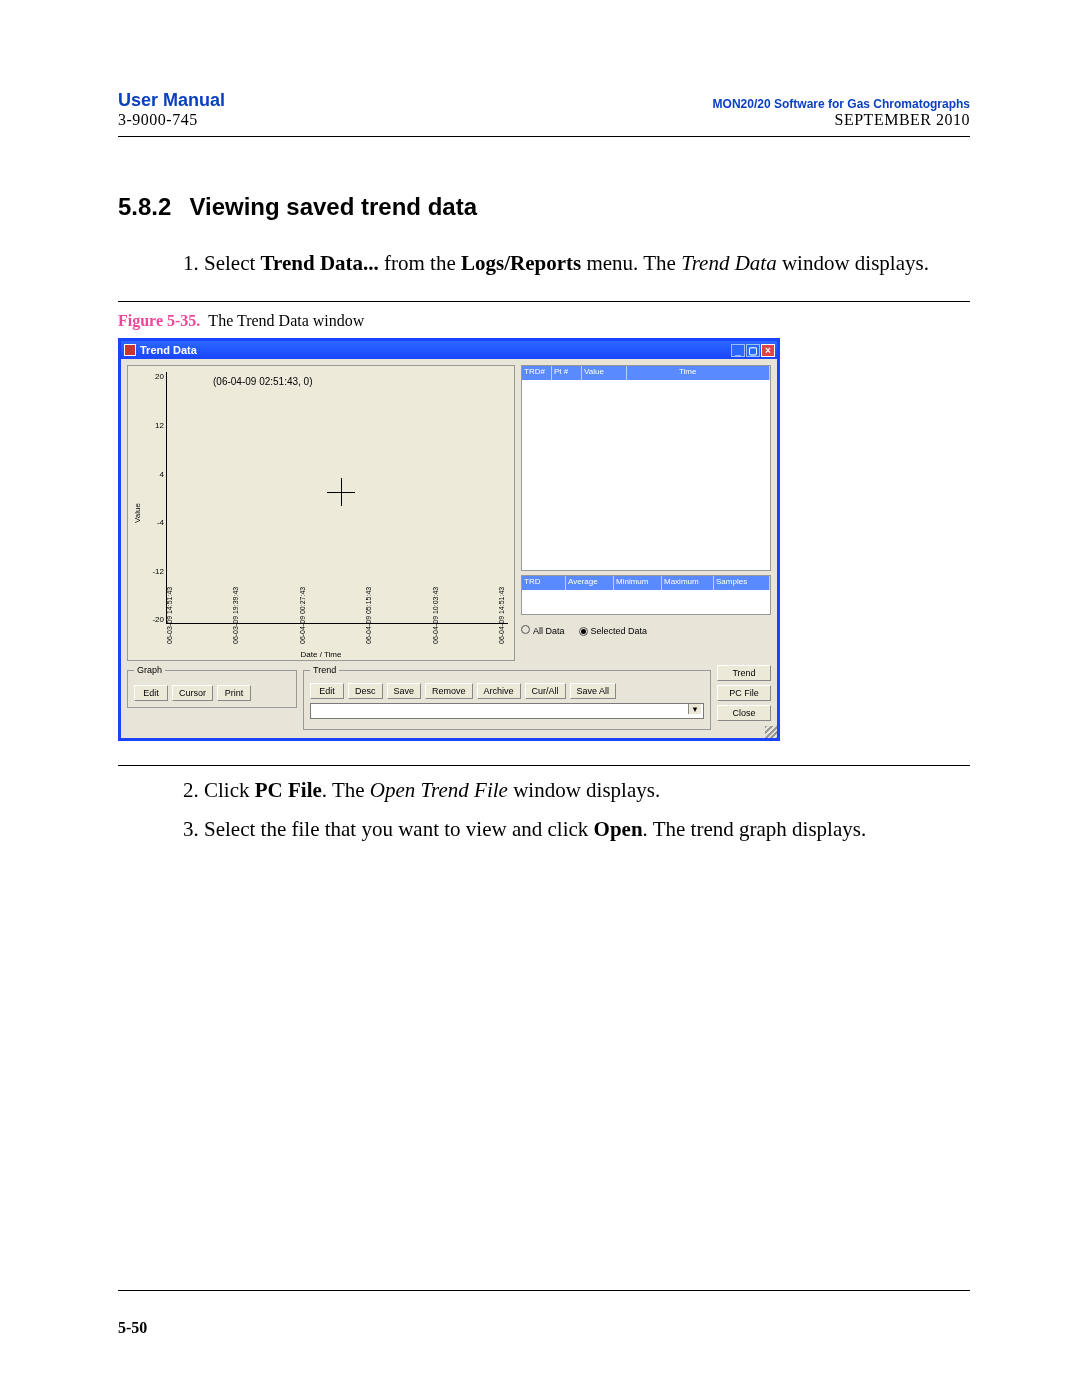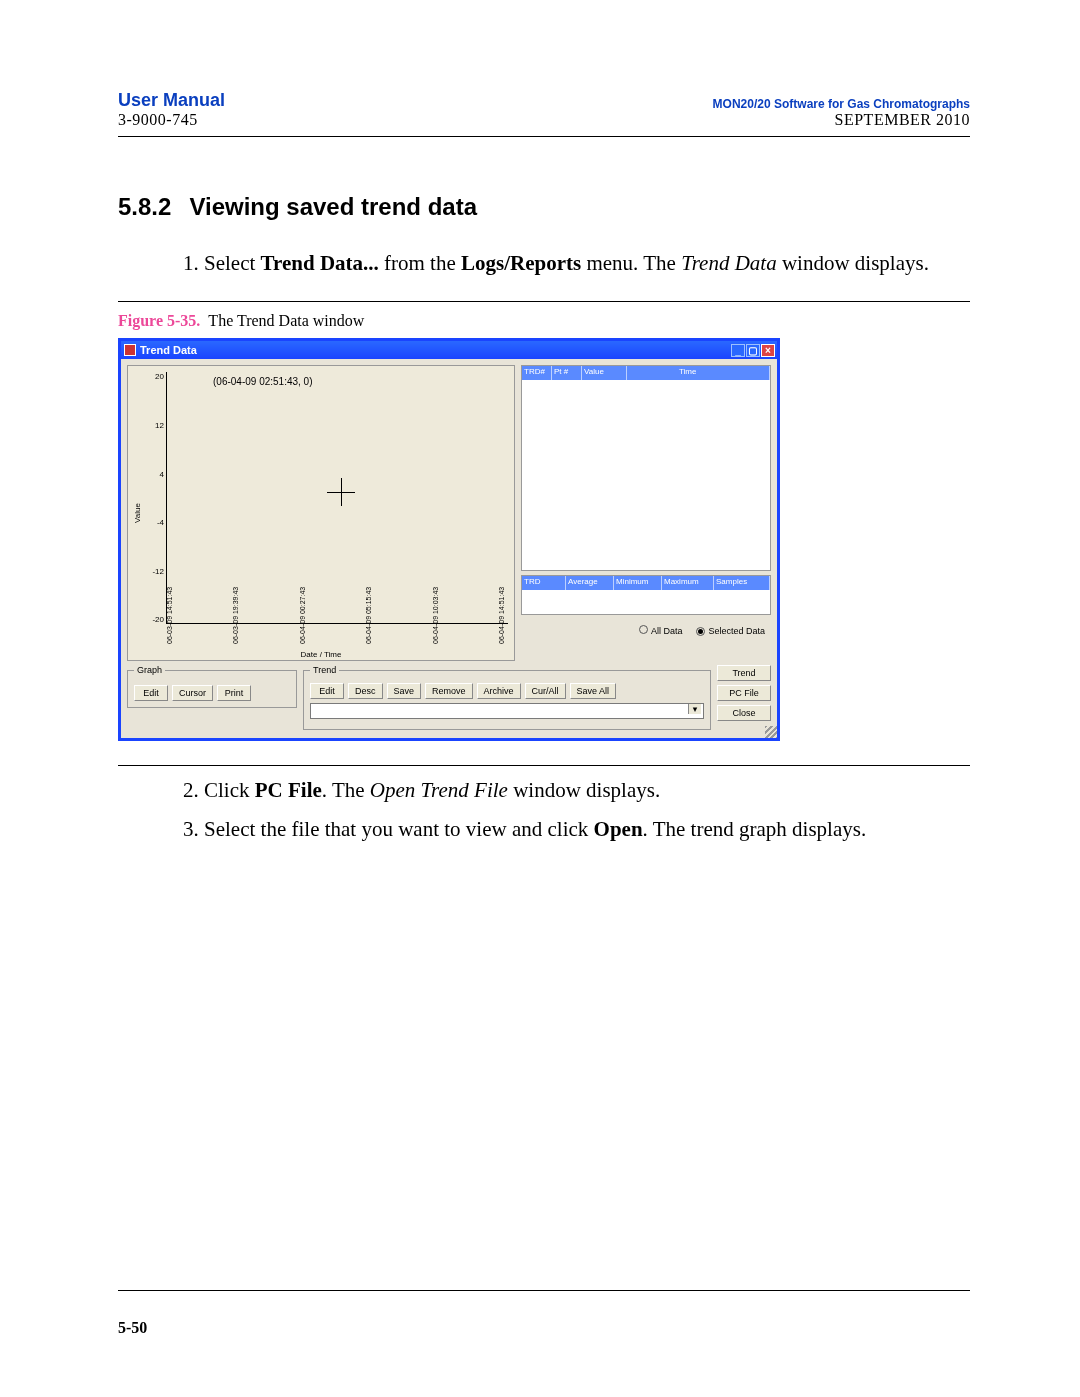--- a/index.html
+++ b/index.html
@@ -55,21 +55,21 @@
   .plot .xaxis-label { position: absolute; left: 50%; bottom: 1px; transform: translateX(-50%); font-size: 8px; }
 
   .rightpanel { flex: 1; display: flex; flex-direction: column; gap: 4px; }
   .tblhead { background: #5a8aff; color: #fff; display: flex; font-size: 8px; height: 14px; }
   .tblhead span { border-right: 1px solid #bcd0ff; padding: 1px 2px; }
   .tbl1 { height: 206px; background: #3b82f6; border: 1px solid #999; display: flex; flex-direction: column; }
   .tbl1 .tblbody { flex:1; background:#fff; }
   .col-trd { width: 30px; } .col-pt { width: 30px; } .col-val { width: 45px; } .col-date { width: 50px; margin-top: 41px; } .col-time { flex: 1; }
   .tbl2 { height: 40px; background: #fff; border: 1px solid #999; display: flex; flex-direction: column; }
   .col-trd2 { width: 44px; } .col-avg { width: 48px; } .col-min { width: 48px; } .col-max { width: 52px; } .col-samp { flex:1; }
-  .radio-row { display: flex; justify-content: flex-end; gap: 14px; font-size: 9px; padding: 6px 6px 0 0; align-items: center; }
+  .radio-row { display: flex; gap: 14px; font-size: 9px; padding: 6px 6px 0 0; align-items: center; }
   .radio { width: 9px; height: 9px; border-radius: 50%; border: 1px solid #555; display: inline-flex; align-items: center; justify-content: center; margin-right: 3px; }
   .radio.sel::after { content:''; width:5px; height:5px; background:#000; border-radius:50%; }
 
   .win-bottom { display: flex; gap: 6px; align-items: flex-start; }
   fieldset.grp { border: 1px solid #999; padding: 8px 6px 6px 6px; font-size: 9px; }
   fieldset.grp legend { padding: 0 3px; }
   .btn { background: #ece9d8; border: 1px solid #888; border-top-color:#fff; border-left-color:#fff; font-size: 9px; padding: 2px 6px; min-width: 34px; text-align:center; display:inline-block; }
   .grp-graph { width: 170px; }
   .grp-graph .row { display: flex; gap: 4px; margin-top: 2px;}
   .grp-trend { flex: 1; }

